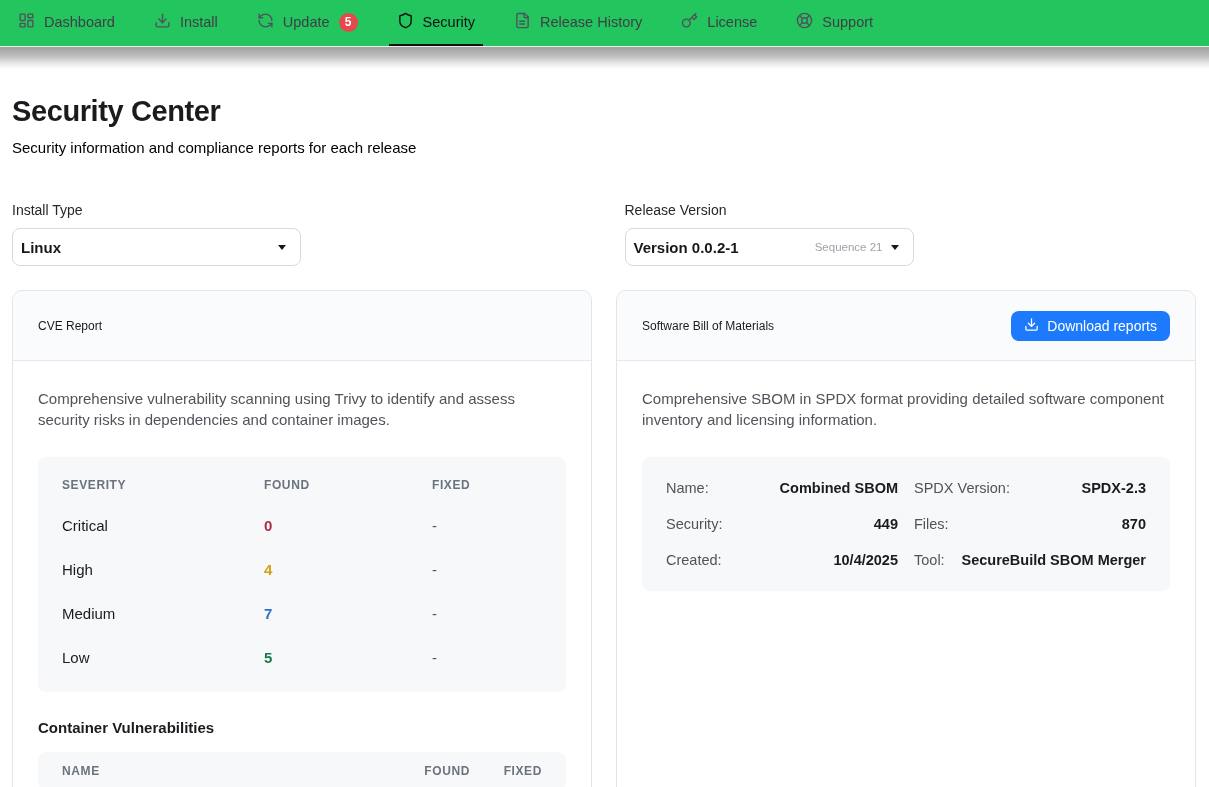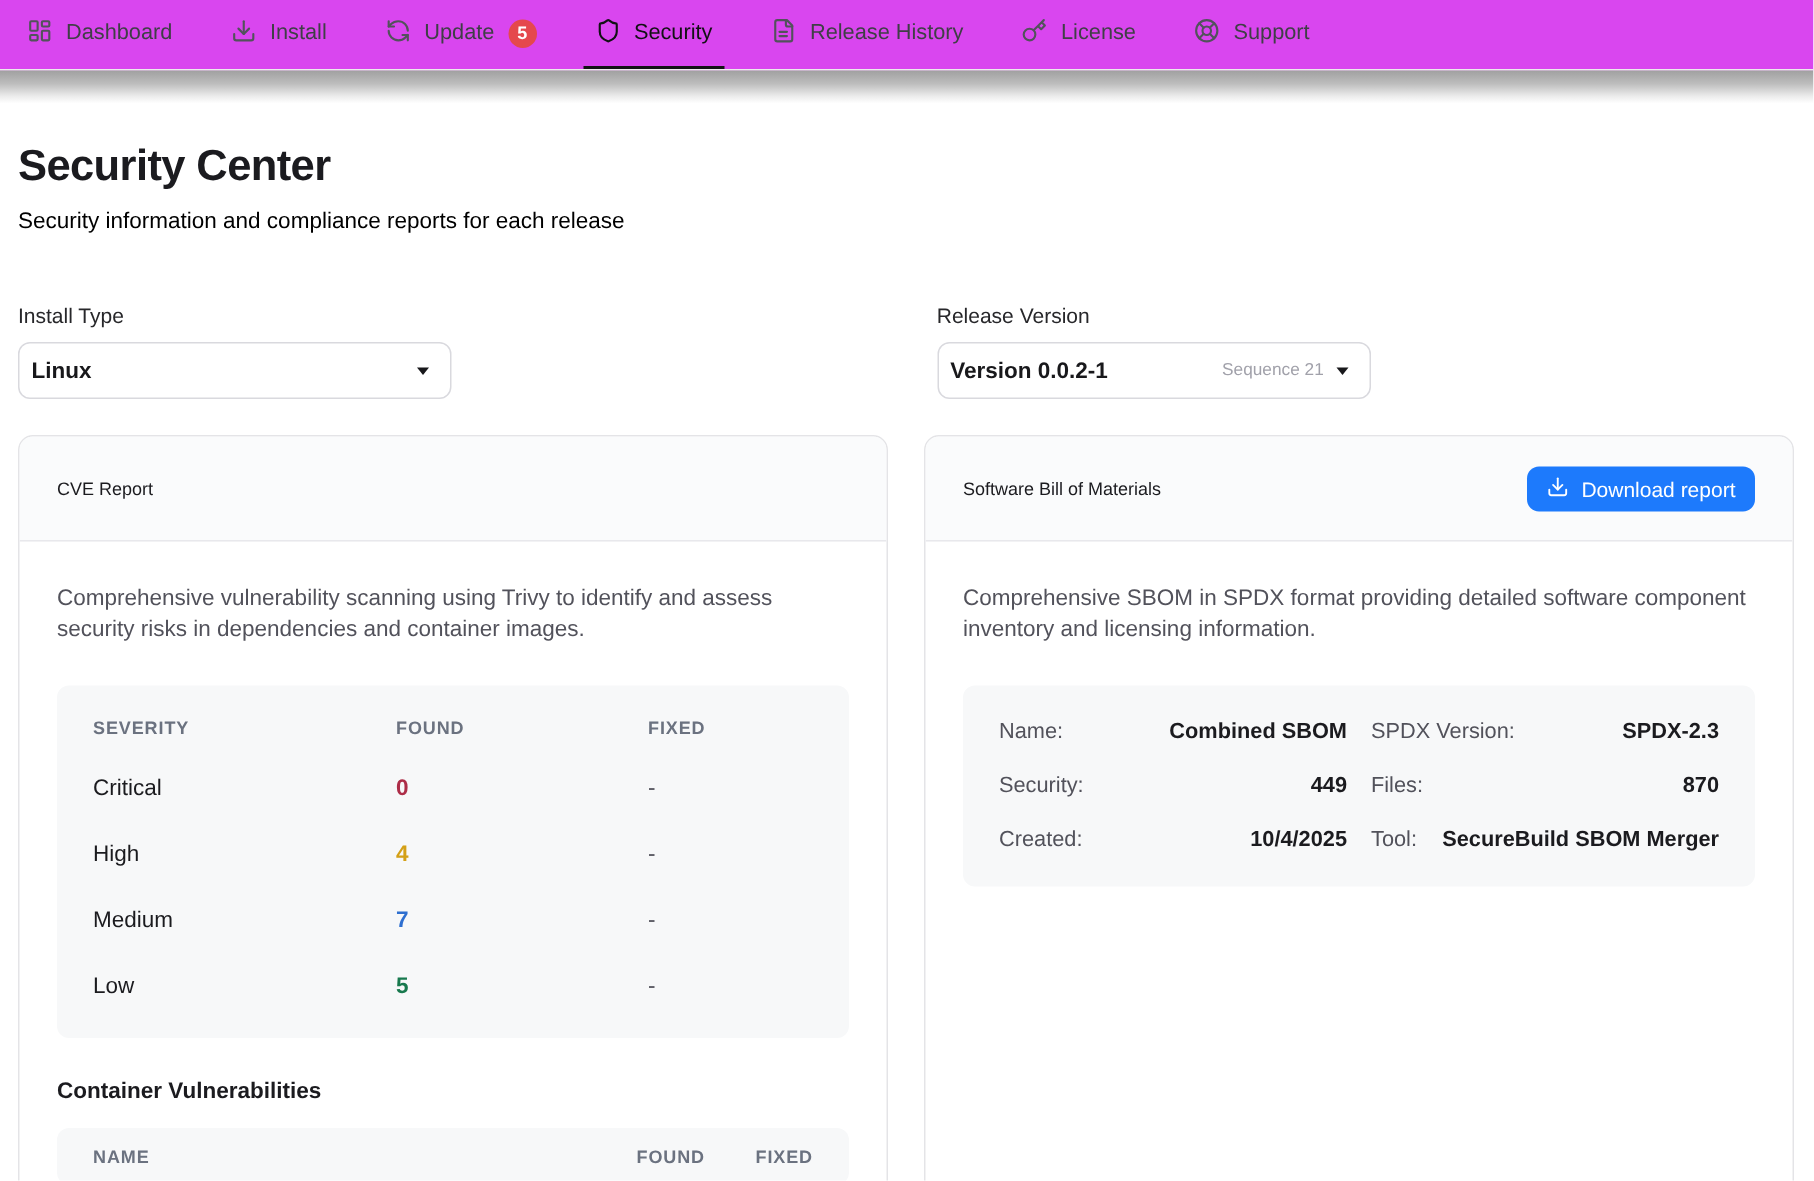--- a/index.html
+++ b/index.html
@@ -3,21 +3,21 @@
 <meta charset="utf-8">
 <style>
   * { box-sizing: border-box; margin: 0; padding: 0; }
   html,body { width:1209px; height:787px; }
   body {
     font-family: "Liberation Sans", "DejaVu Sans", sans-serif;
     background:#ffffff; color:#18181b; overflow:hidden;
   }
   
   .topnav {
-    height:47px; background:#d946ef; display:flex; align-items:stretch;
+    height:47px; background:#22c55e; display:flex; align-items:stretch;
     padding-left:10px; border-bottom:1px solid #ececec;
   }
   .nav-item {
     display:flex; align-items:center; gap:9px; padding:0 8px; margin-right:23px;
     font-size:14.5px; font-weight:500; color:#3f3f46; cursor:pointer;
     border-bottom:2.5px solid transparent;
   }
   .nav-item svg { width:17px; height:17px; stroke:#52525b; }
   .nav-item.active { color:#111113; border-bottom-color:#111113; }
   .nav-item.active svg { stroke:#111113; }
@@ -254,21 +254,21 @@
       <div class="card-header">
         <span class="card-title">Software Bill of Materials</span>
         <button class="download-btn" style="background:#1d7afc;">
           <span>
             <svg viewBox="0 0 24 24" stroke="currentColor">
                 <path d="M21 15v4a2 2 0 0 1-2 2H5a2 2 0 0 1-2-2v-4"></path>
                 <polyline points="7 10 12 15 17 10"></polyline>
                 <line x1="12" y1="15" x2="12" y2="3"></line>
               </svg>
           </span>
-          <span>Download report</span>
+          <span>Download reports</span>
         </button>
       </div>
       <div class="card-body">
         <p class="card-desc">Comprehensive SBOM in SPDX format providing detailed software component inventory and licensing information.</p>
 
         <div class="panel sbom-panel">
           <div class="sbom-row">
             <div class="pair left">
               <span class="pair-label">Name:</span>
               <span class="pair-value">Combined SBOM</span>

